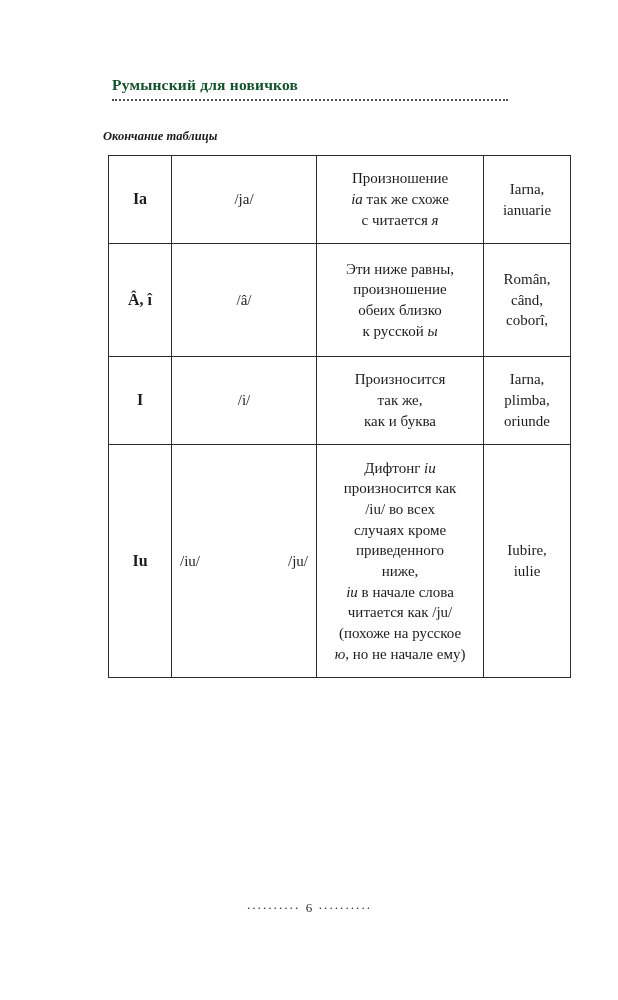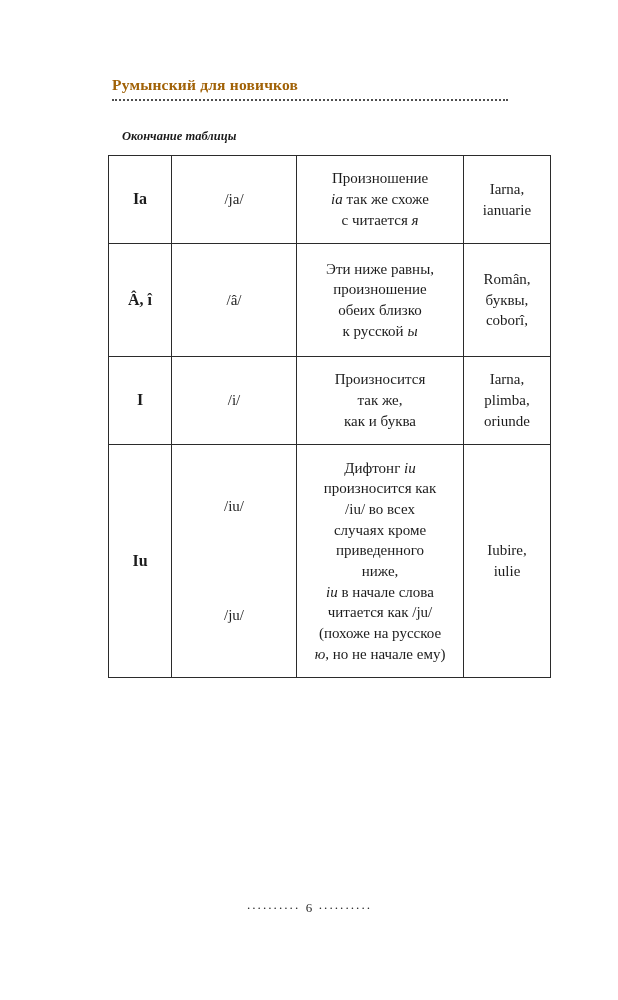--- a/index.html
+++ b/index.html
@@ -16,30 +16,30 @@
     position: absolute;
     left: 112px;
     top: 76px;
     width: 396px;
   }
   .header-title {
     margin: 0;
     font-size: 15.5px;
     font-weight: bold;
     letter-spacing: 0.2px;
-    color: #a16207;
+    color: #14532d;
   }
   .dotted-rule {
     margin-top: 5px;
     height: 0;
     border-bottom: 2px dotted #4f4f4f;
   }
   .table-caption {
     position: absolute;
-    left: 122px;
+    left: 103px;
     top: 129px;
     font-size: 12.5px;
     font-style: italic;
     font-weight: bold;
     color: #1b1b1b;
   }
   table.pron-table {
     position: absolute;
     left: 108px;
     top: 155px;
@@ -62,21 +62,20 @@
   .row-1 { height: 88px; }
   .row-2 { height: 113px; }
   .row-3 { height: 88px; }
   .row-4 { height: 233px; }
   td.letter { font-weight: bold; font-size: 16px; }
   td.desc { white-space: pre-line; }
   td.examples { white-space: pre-line; text-align: center; }
   .it { font-style: italic; }
   .pron-stack {
     display: flex;
-    flex-direction: column;
     align-items: center;
     gap: 88px;
   }
   .page-footer {
     position: absolute;
     left: 0;
     top: 900px;
     width: 100%;
     text-align: center;
     font-size: 13px;
@@ -110,21 +109,21 @@
     </tr>
 
     <tr class="row-2">
       <td class="letter">Â, î</td>
       <td class="pron">/â/</td>
       <td class="desc"><span>Эти ниже равны,
 произношение
 обеих близко
 к русской </span><span class="it">ы</span></td>
       <td class="examples">Român,
-буквы,
+când,
 coborî,</td>
     </tr>
 
     <tr class="row-3">
       <td class="letter">I</td>
       <td class="pron">/i/</td>
       <td class="desc"><span>Произносится
 так же,
 как и буква</span></td>
       <td class="examples">Iarna,

